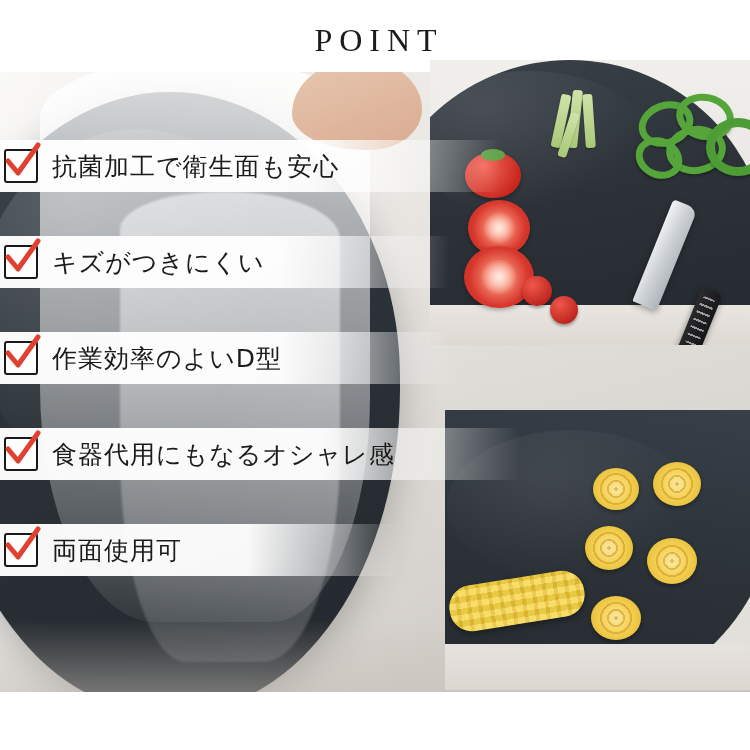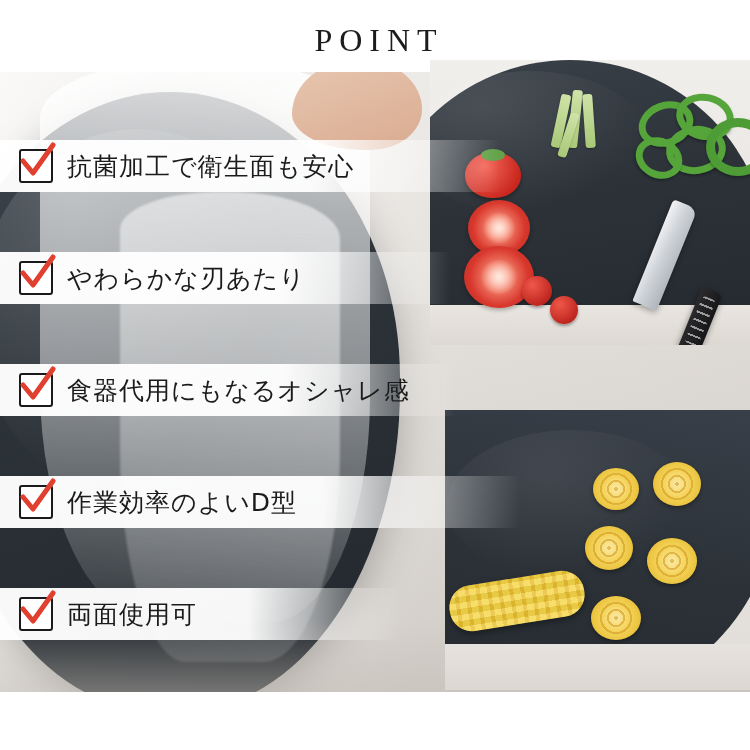--- a/index.html
+++ b/index.html
@@ -115,23 +115,23 @@
     left: 0;
     top: 140px;
     width: 520px;
     z-index: 25;
   }
   .feature {
     position: relative;
     display: flex;
     align-items: center;
     height: 52px;
-    margin-bottom: 60px;
+    margin-bottom: 44px;
     background: linear-gradient(90deg, rgba(255,255,255,0.97) 0%, rgba(255,255,255,0.95) 62%, rgba(255,255,255,0.0) 100%);
-    padding-left: 19px;
+    padding-left: 4px;
     box-sizing: border-box;
   }
   .feature:nth-child(1) { width: 500px; }
   .feature:nth-child(2) { width: 450px; }
   .feature:nth-child(3) { width: 455px; }
   .feature:nth-child(4) { width: 520px; }
   .feature:nth-child(5) { width: 400px; text-align: right; }
   .feature:nth-child(6) { width: 435px; }
 
   .checkbox {
@@ -415,46 +415,46 @@
       </span>
       <span class="feature-label">抗菌加工で衛生面も安心</span>
     </div>
 
     <div class="feature">
       <span class="checkbox">
         <svg viewBox="0 0 42 40" aria-hidden="true">
           <path d="M7 19 L17 31 L37 3" fill="none" stroke="#e0402f" stroke-width="5" stroke-linecap="round" stroke-linejoin="round"></path>
         </svg>
       </span>
-      <span class="feature-label">やわらかな刃あたり</span>
+      <span class="feature-label">キズがつきにくい</span>
+    </div>
+
+    <div class="feature">
+      <span class="checkbox">
+        <svg viewBox="0 0 42 40" aria-hidden="true">
+          <path d="M7 19 L17 31 L37 3" fill="none" stroke="#e0402f" stroke-width="5" stroke-linecap="round" stroke-linejoin="round"></path>
+        </svg>
+      </span>
+      <span class="feature-label">作業効率のよいD型</span>
     </div>
 
     <div class="feature">
       <span class="checkbox">
         <svg viewBox="0 0 42 40" aria-hidden="true">
           <path d="M7 19 L17 31 L37 3" fill="none" stroke="#e0402f" stroke-width="5" stroke-linecap="round" stroke-linejoin="round"></path>
         </svg>
       </span>
       <span class="feature-label">食器代用にもなるオシャレ感</span>
     </div>
 
     <div class="feature">
       <span class="checkbox">
         <svg viewBox="0 0 42 40" aria-hidden="true">
           <path d="M7 19 L17 31 L37 3" fill="none" stroke="#e0402f" stroke-width="5" stroke-linecap="round" stroke-linejoin="round"></path>
         </svg>
       </span>
-      <span class="feature-label">作業効率のよいD型</span>
-    </div>
-
-    <div class="feature">
-      <span class="checkbox">
-        <svg viewBox="0 0 42 40" aria-hidden="true">
-          <path d="M7 19 L17 31 L37 3" fill="none" stroke="#e0402f" stroke-width="5" stroke-linecap="round" stroke-linejoin="round"></path>
-        </svg>
-      </span>
       <span class="feature-label">両面使用可</span>
     </div>
 
 
   </div>
 
 </div>
 
 </body></html>

